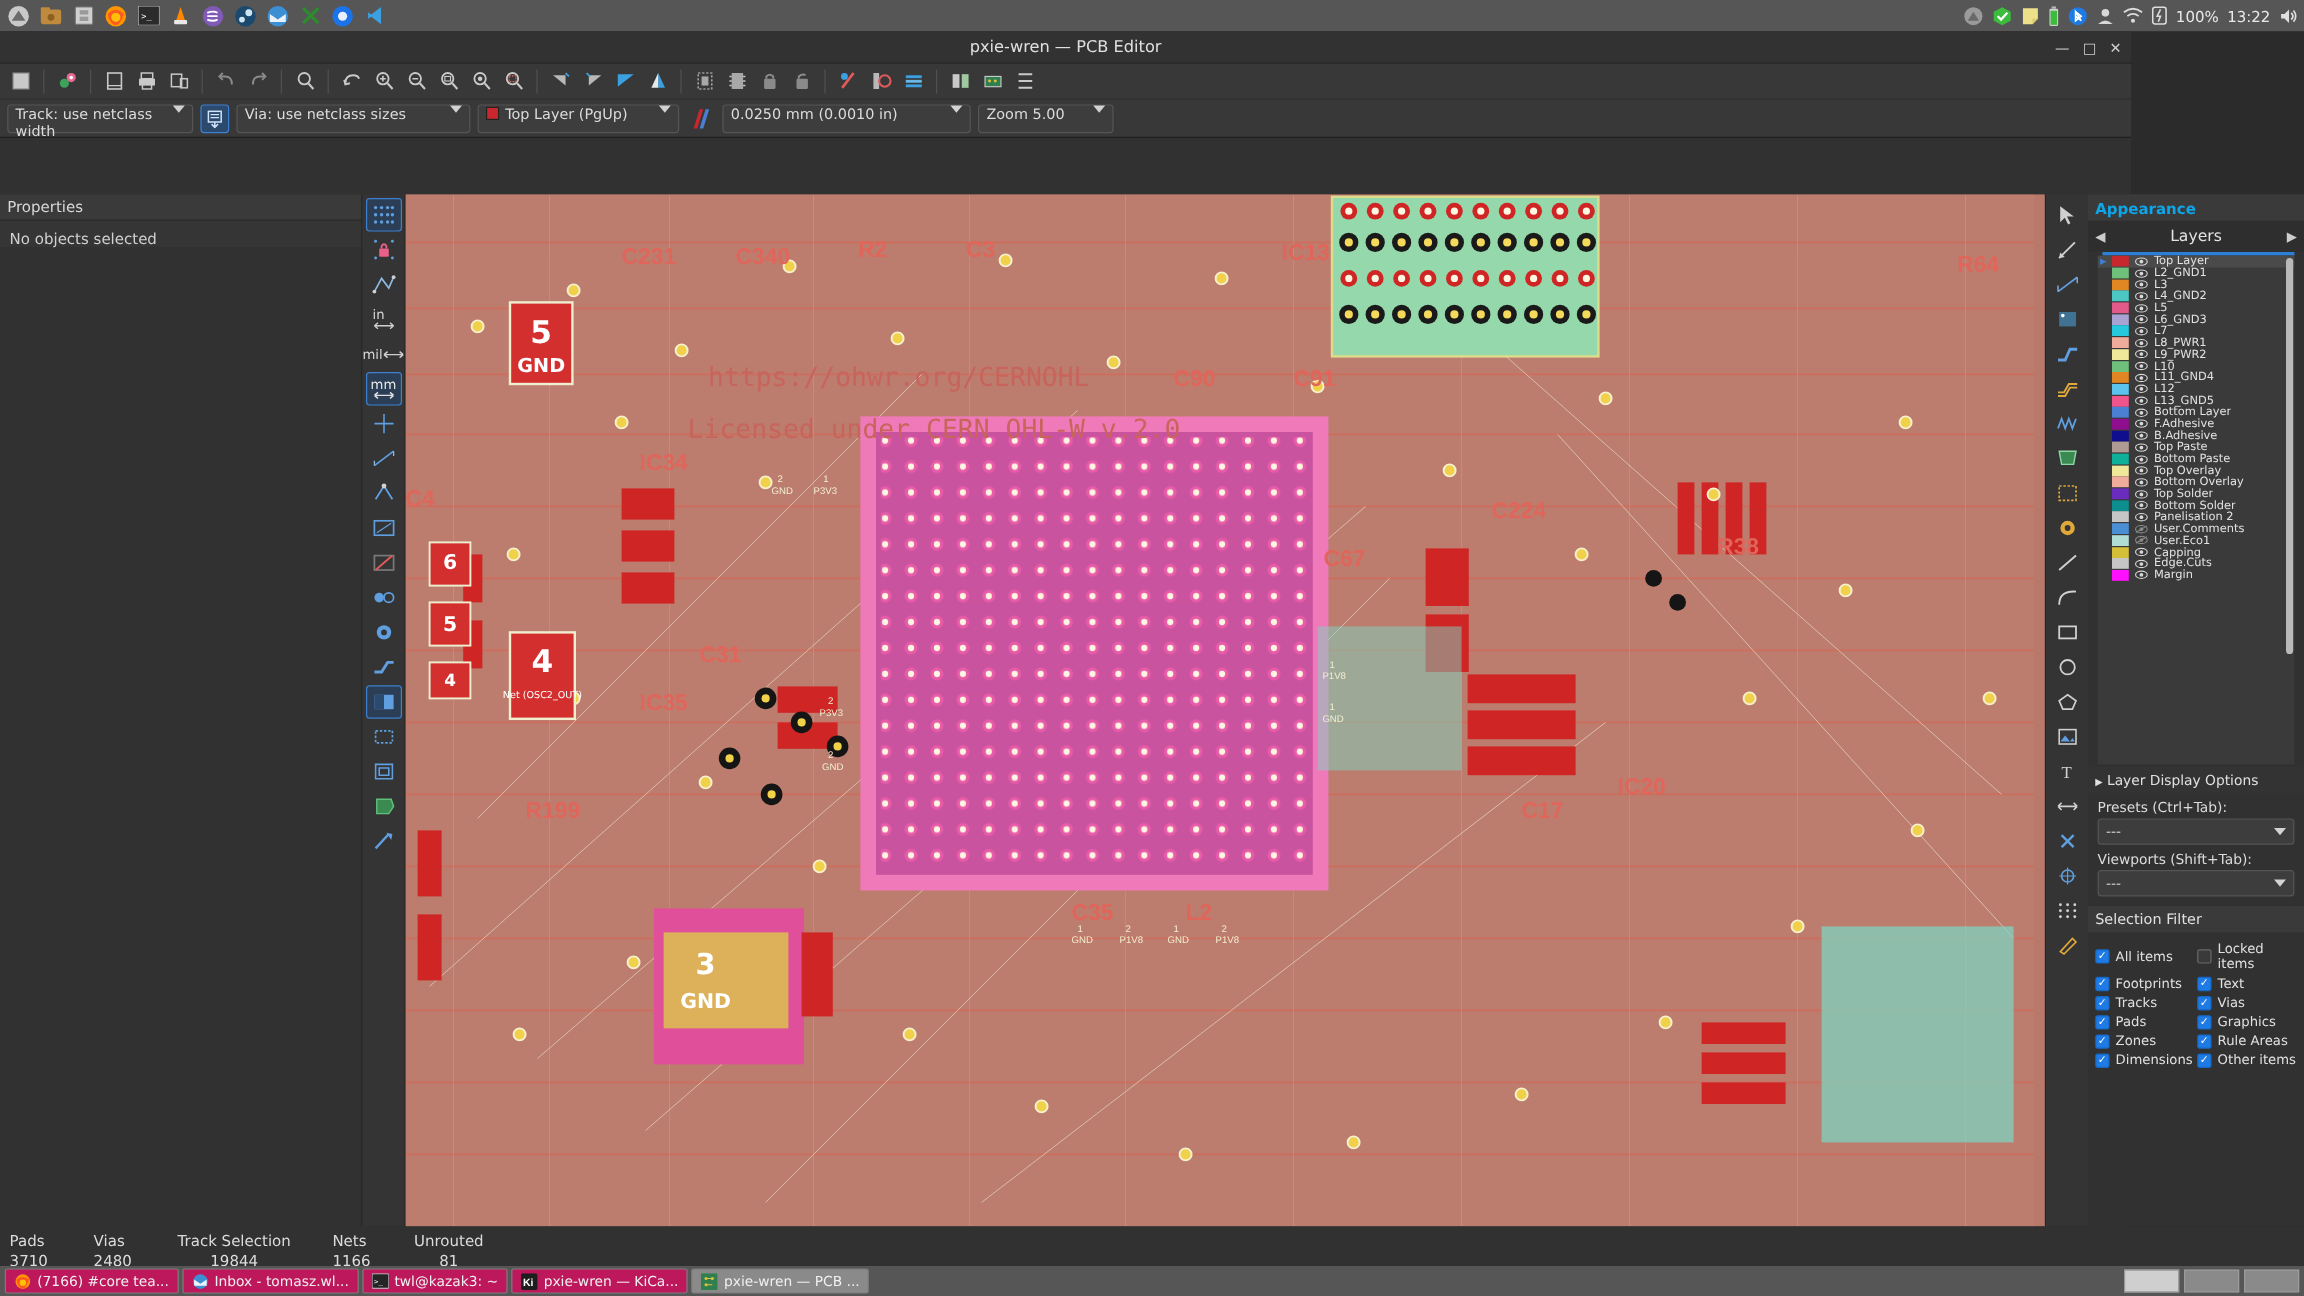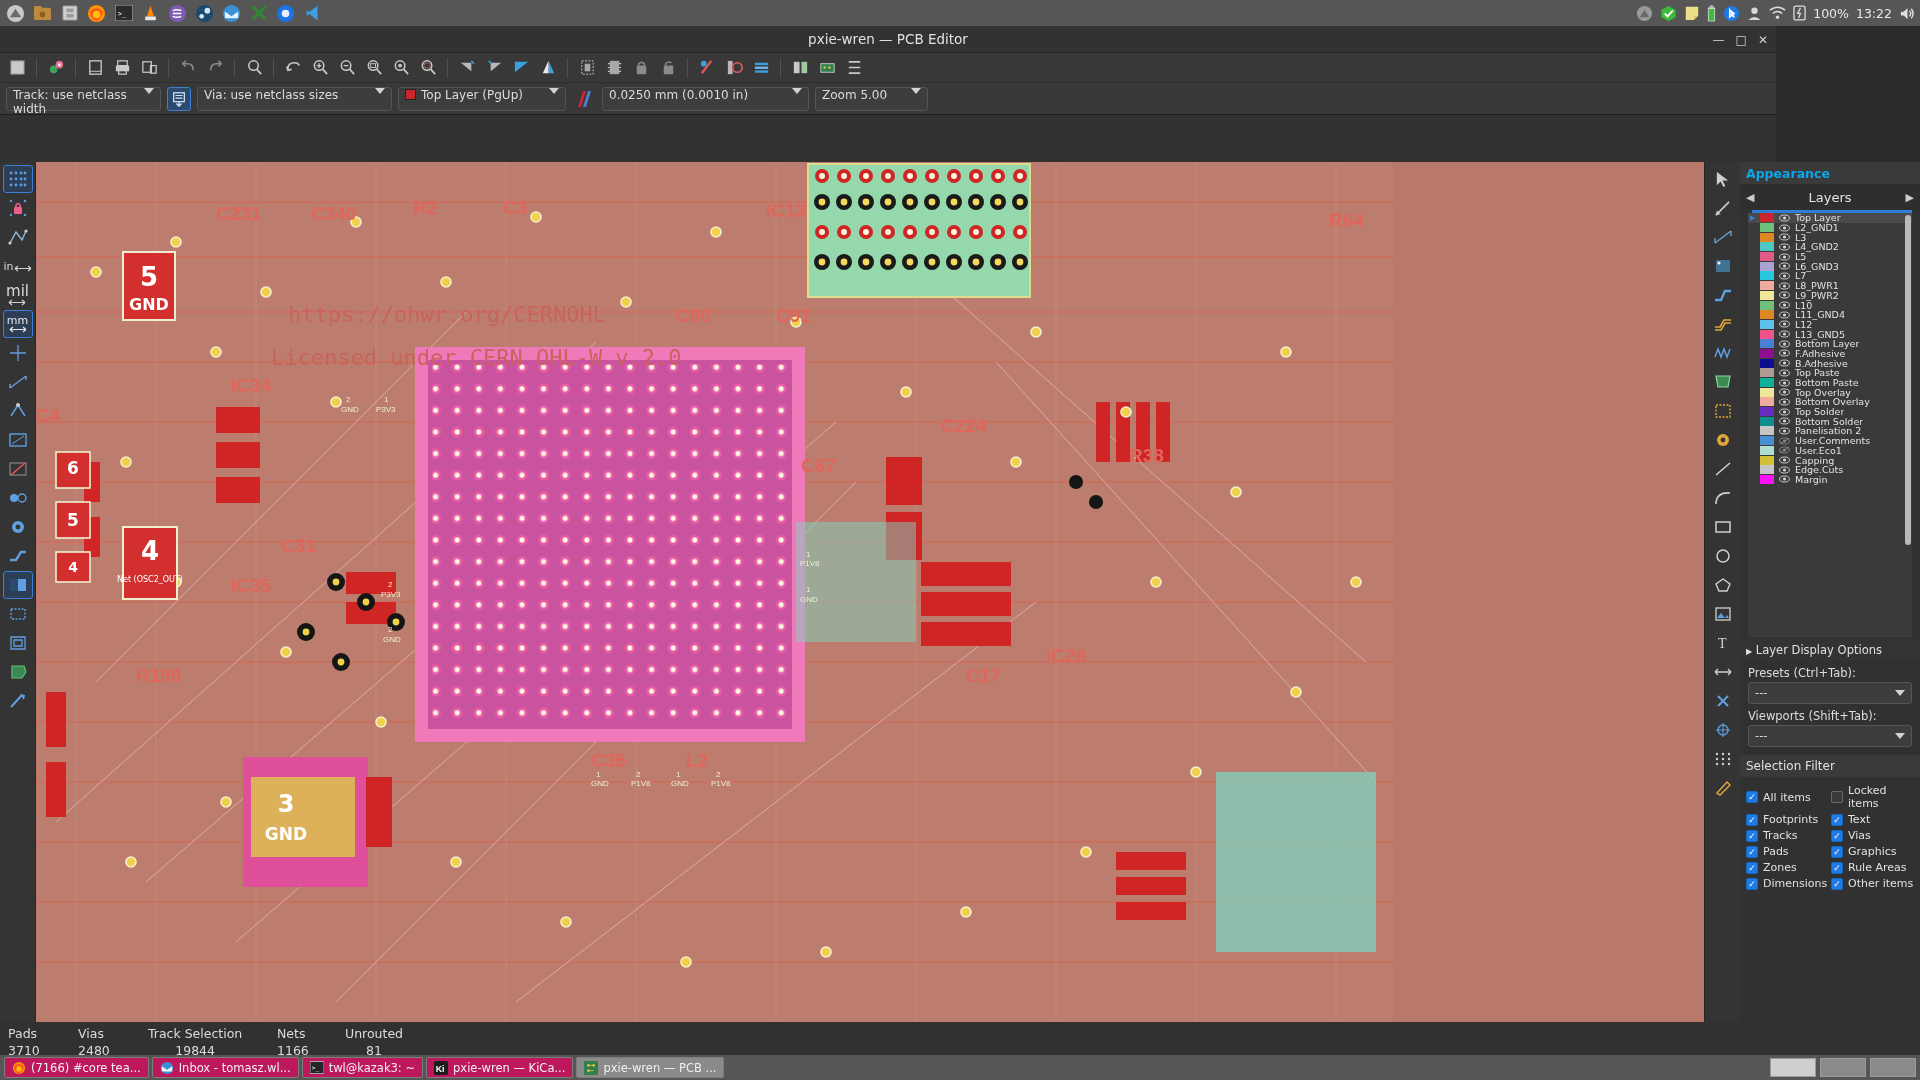--- a/index.html
+++ b/index.html
@@ -491,20 +491,24 @@
         <span class="caret"></span>
       </div>
       <div class="combo" style="width:113px">
         <span>Zoom 5.00</span>
         <span class="caret"></span>
       </div>
     </div>
 
     <div class="main">
 
+      <div class="props">
+        <div class="props-title">Properties</div>
+        <div class="props-body">No objects selected</div>
+      </div>
 
       <div class="ltools">
         <div class="ltool sel">
           <svg width="20" height="18" viewBox="0 0 20 18">
               <g fill="#5f9fe0">
                 <circle cx="3" cy="3" r="1.4"></circle>
                 <circle cx="8" cy="3" r="1.4"></circle>
                 <circle cx="13" cy="3" r="1.4"></circle>
                 <circle cx="17" cy="3" r="1.4"></circle>
                 <circle cx="3" cy="9" r="1.4"></circle>
@@ -531,29 +535,29 @@
             </svg>
           </div>
         <div class="ltool">
           <svg width="20" height="18" viewBox="0 0 20 18">
               <path d="M2 15 L8 4 L14 12 L18 3" stroke="#8fb8e0" stroke-width="1.4" fill="none"></path>
               <circle cx="2" cy="15" r="1.6" fill="#cfcfcf"></circle>
               <circle cx="18" cy="3" r="1.6" fill="#cfcfcf"></circle>
             </svg>
           </div>
         <div class="ltool">
-          <span style="color:#d8d8d8;font-size:11px;display:flex;flex-direction:row;align-items:flex-end;line-height:1">
+          <span style="color:#d8d8d8;font-size:11px;display:flex;flex-direction:column;align-items:flex-start;line-height:1">
             <span>in</span>
             <svg width="18" height="7" viewBox="0 0 18 7">
                 <path d="M1 3.5 H17 M1 3.5 L4 1 M1 3.5 L4 6 M17 3.5 L14 1 M17 3.5 L14 6" stroke="#cfcfcf" stroke-width="1.2" fill="none"></path>
               </svg>
           </span>
           </div>
         <div class="ltool">
-          <span style="color:#d8d8d8;font-size:15px;display:flex;flex-direction:column;align-items:center;line-height:1">
+          <span style="color:#d8d8d8;font-size:11px;display:flex;flex-direction:row;align-items:center;line-height:1">
             <span>mil</span>
             <svg width="18" height="7" viewBox="0 0 18 7">
                 <path d="M1 3.5 H17 M1 3.5 L4 1 M1 3.5 L4 6 M17 3.5 L14 1 M17 3.5 L14 6" stroke="#cfcfcf" stroke-width="1.2" fill="none"></path>
               </svg>
           </span>
           </div>
         <div class="ltool sel">
           <span style="color:#e8e8e8;font-size:11px;display:flex;flex-direction:column;align-items:center;line-height:1">
             <span>mm</span>
             <svg width="18" height="7" viewBox="0 0 18 7">

